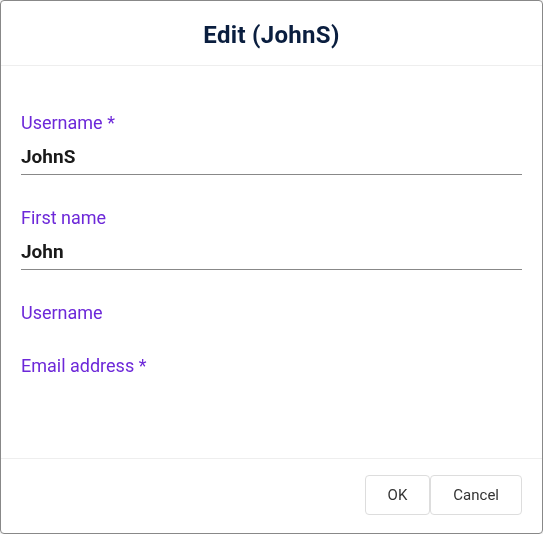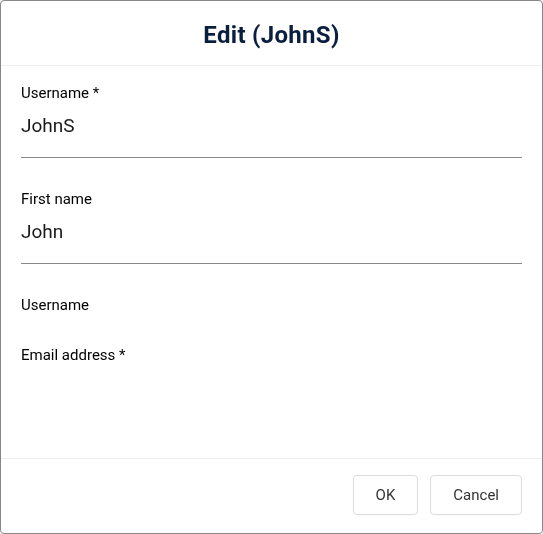--- a/index.html
+++ b/index.html
@@ -36,42 +36,43 @@
     }
     .dialog-body {
       flex: 1;
       padding: 18px 20px 0;
       overflow-y: auto;
     }
     .field {
       margin-bottom: 32px;
     }
     .field-label {
-      font-size: 15px;
-      color: #000000;
+      font-size: 18px;
+      color: #6d28d9;
       margin-bottom: 8px;
       display: block;
+      margin-top: 28px;
     }
     .field-input {
       width: 100%;
       border: none;
       border-bottom: 1px solid #888;
       font-size: 19px;
       color: #1a1a1a;
-      padding: 4px 0 20px;
+      padding: 4px 0 6px;
       background: transparent;
       outline: none;
       font-family: inherit;
+      font-weight: bold;
     }
     .dialog-footer {
       padding: 16px 20px 18px;
       border-top: 1px solid #eee;
       display: flex;
       justify-content: flex-end;
-      gap: 12px;
     }
     .btn {
       padding: 10px 22px;
       font-size: 15px;
       color: #333;
       background: #fff;
       border: 1px solid #ddd;
       border-radius: 4px;
       cursor: pointer;
       font-family: inherit;

